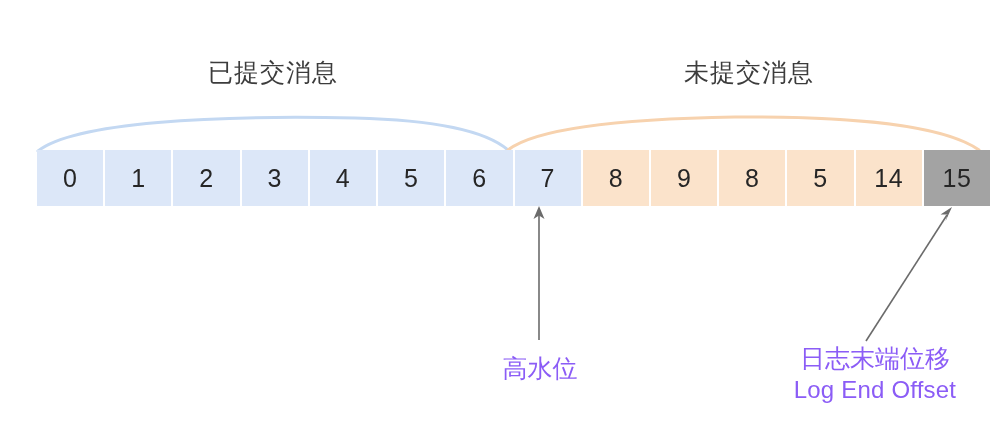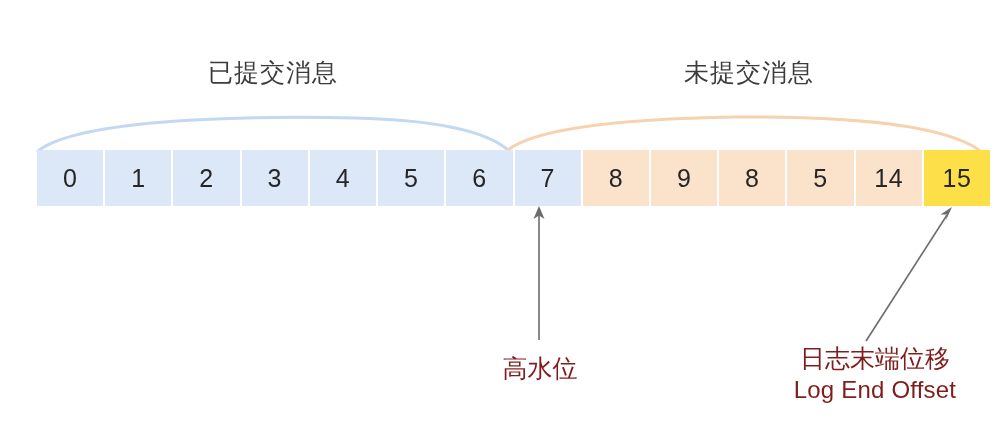--- a/index.html
+++ b/index.html
@@ -67,28 +67,28 @@
     display: flex;
     align-items: center;
     justify-content: center;
     font-size: 25px;
     color: #262626;
     letter-spacing: 0.5px;
   }
   .cell:last-child { border-right: none; }
   .cell.committed   { background: #dce7f8; }
   .cell.uncommitted { background: #fbe3cb; }
-  .cell.leo         { background: #fde047; }
+  .cell.leo         { background: #a3a3a3; }
 
   
   .annotation {
     position: absolute;
     font-size: 25px;
     line-height: 31px;
-    color: #7f1d1d;
+    color: #8b5cf6;
     white-space: nowrap;
     text-align: center;
   }
   #ann-hw {
     left: 430px;
     top: 353px;
     width: 190px;
   }
   #ann-leo {
     left: 738px;

